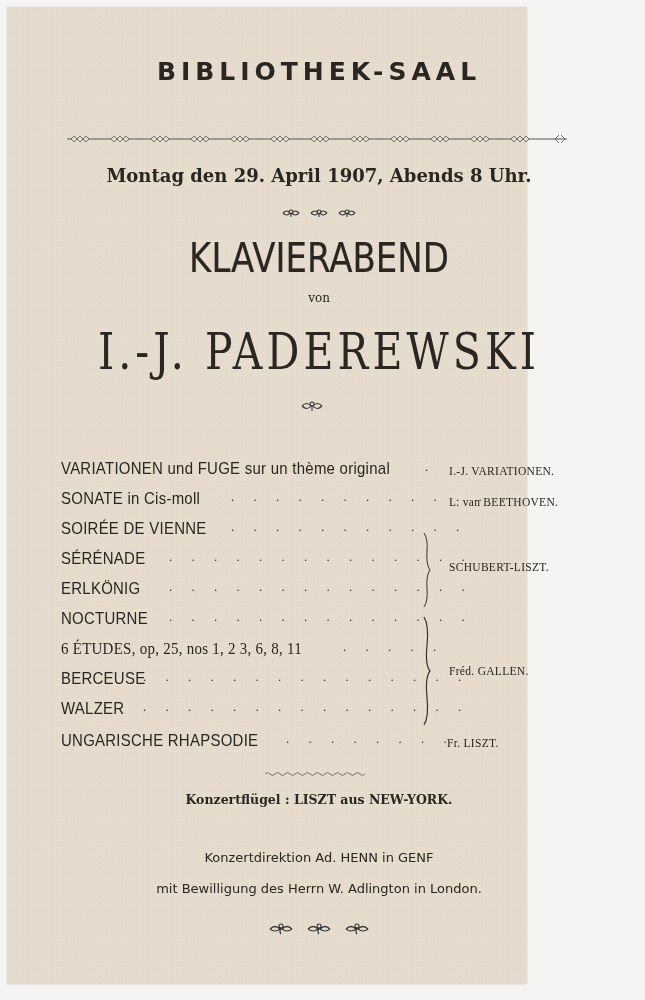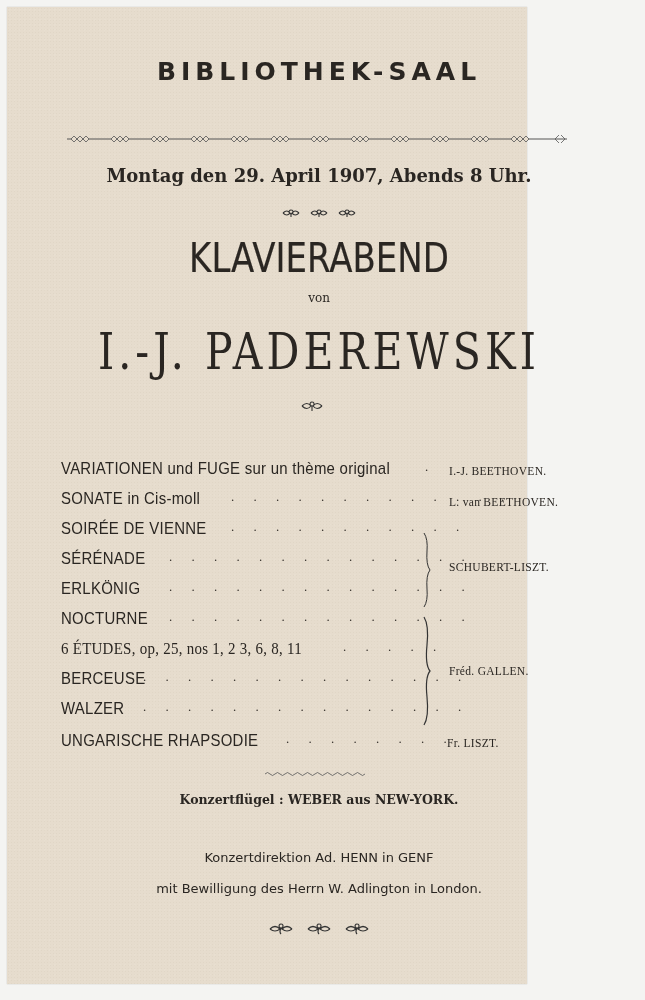--- a/index.html
+++ b/index.html
@@ -99,21 +99,21 @@
 
   <svg class="orn1" viewBox="0 0 24 14">
       <path d="M2 7 Q7 2 11 7 Q7 12 2 7 M22 7 Q17 2 13 7 Q17 12 22 7 M12 3 a2 2 0 1 0 0.1 0 M12 7 L12 12" fill="none" stroke="#333" stroke-width="1.1"></path>
     </svg>
 
 
   <div class="prog">
     <div class="row" style="top:0px">
       <span class="work">VARIATIONEN und FUGE sur un thème original</span>
       <span class="dots" style="left:364px">.</span>
-      <span class="comp" style="left:388px;top:6px">I.-J. BEETHOVEN.</span>
+      <span class="comp" style="left:388px;top:6px">I.-J. VARIATIONEN.</span>
     </div>
     <div class="row" style="top:30px">
       <span class="work">SONATE in Cis-moll</span>
       <span class="dots" style="left:170px">. . . . . . . . . . . . .</span>
       <span class="comp" style="left:388px;top:7px">L. van BEETHOVEN.</span>
     </div>
     <div class="row" style="top:60px">
       <span class="work">SOIRÉE DE VIENNE</span>
       <span class="dots" style="left:170px">. . . . . . . . . . .</span>
     </div>
@@ -155,21 +155,21 @@
     <svg class="brace" style="top:156px;height:112px" viewBox="0 0 10 112" preserveAspectRatio="none">
       <path d="M2 2 Q7 10 5 30 Q3 50 8 56 Q3 62 5 82 Q7 102 2 110" fill="none" stroke="#333" stroke-width="1.2"></path>
     </svg>
     <span class="comp" style="left:388px;top:206px">Fréd. GALLEN.</span>
   </div>
 
   <svg class="wave" viewBox="0 0 100 8" preserveAspectRatio="none">
     <path d="M0 4 q2.5 -3 5 0 t5 0 t5 0 t5 0 t5 0 t5 0 t5 0 t5 0 t5 0 t5 0 t5 0 t5 0 t5 0 t5 0 t5 0 t5 0 t5 0 t5 0 t5 0 t5 0" fill="none" stroke="#555" stroke-width="0.8"></path>
   </svg>
 
-  <div class="abs piano">Konzertflügel : WEBER aus NEW-YORK.</div>
+  <div class="abs piano">Konzertflügel : LISZT aus NEW-YORK.</div>
   <div class="abs direk">Konzertdirektion Ad. HENN in GENF</div>
   <div class="abs permit">mit Bewilligung des Herrn W. Adlington in London.</div>
 
   <div class="orn3b">
     <svg class="ornb" viewBox="0 0 26 14">
         <path d="M2 8 Q7 3 12 8 Q7 12 2 8 M24 8 Q19 3 14 8 Q19 12 24 8 M13 3 a2 2 0 1 0 0.1 0 M13 7 Q11 11 13 13" fill="none" stroke="#333" stroke-width="1.2"></path>
       </svg>
     <svg class="ornb" viewBox="0 0 26 14">
         <path d="M2 8 Q7 3 12 8 Q7 12 2 8 M24 8 Q19 3 14 8 Q19 12 24 8 M13 3 a2 2 0 1 0 0.1 0 M13 7 Q11 11 13 13" fill="none" stroke="#333" stroke-width="1.2"></path>
       </svg>

